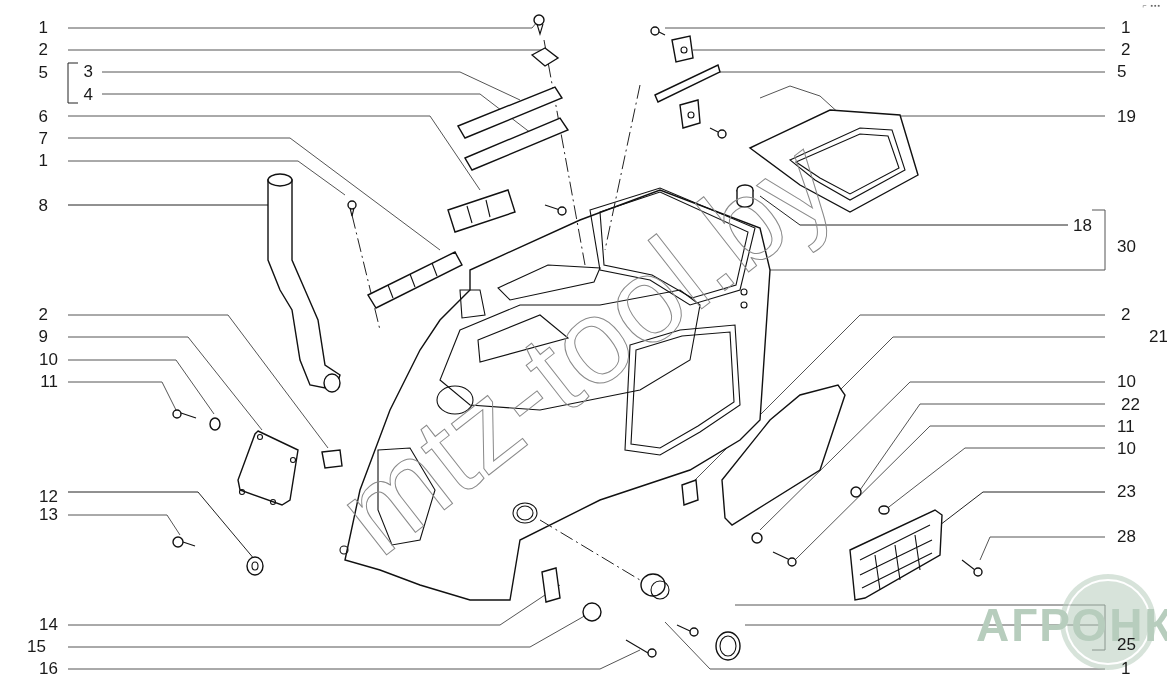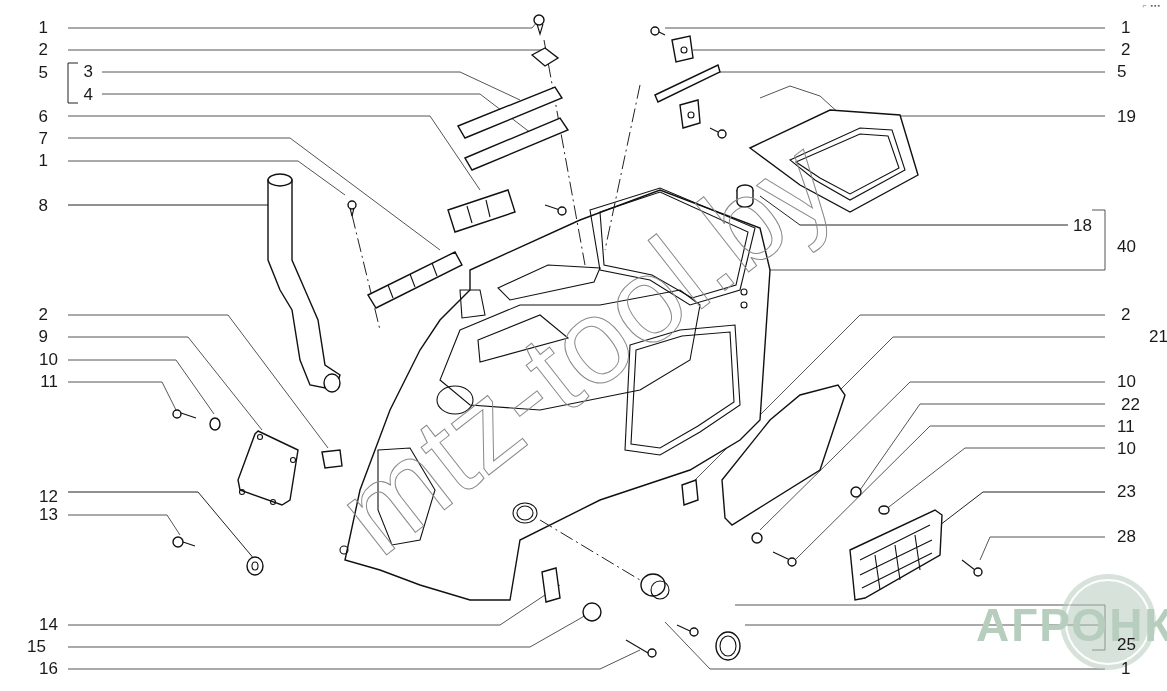--- a/index.html
+++ b/index.html
@@ -215,21 +215,21 @@
   <div class="lbl l" style="left:6px;top:638px">15</div>
   <div class="lbl l" style="left:18px;top:660px">16</div>
 </div>
 
 <div>
   <div class="lbl r" style="left:1121px;top:19px">1</div>
   <div class="lbl r" style="left:1121px;top:41px">2</div>
   <div class="lbl r" style="left:1117px;top:63px">5</div>
   <div class="lbl r" style="left:1117px;top:108px">19</div>
   <div class="lbl r" style="left:1073px;top:217px">18</div>
-  <div class="lbl r" style="left:1117px;top:238px">40</div>
+  <div class="lbl r" style="left:1117px;top:238px">30</div>
   <div class="lbl r" style="left:1121px;top:306px">2</div>
   <div class="lbl r" style="left:1149px;top:328px">21</div>
   <div class="lbl r" style="left:1117px;top:373px">10</div>
   <div class="lbl r" style="left:1121px;top:396px">22</div>
   <div class="lbl r" style="left:1117px;top:418px">11</div>
   <div class="lbl r" style="left:1117px;top:440px">10</div>
   <div class="lbl r" style="left:1117px;top:483px">23</div>
   <div class="lbl r" style="left:1117px;top:528px">28</div>
   <div class="lbl r" style="left:1117px;top:636px">25</div>
   <div class="lbl r" style="left:1121px;top:660px">1</div>

